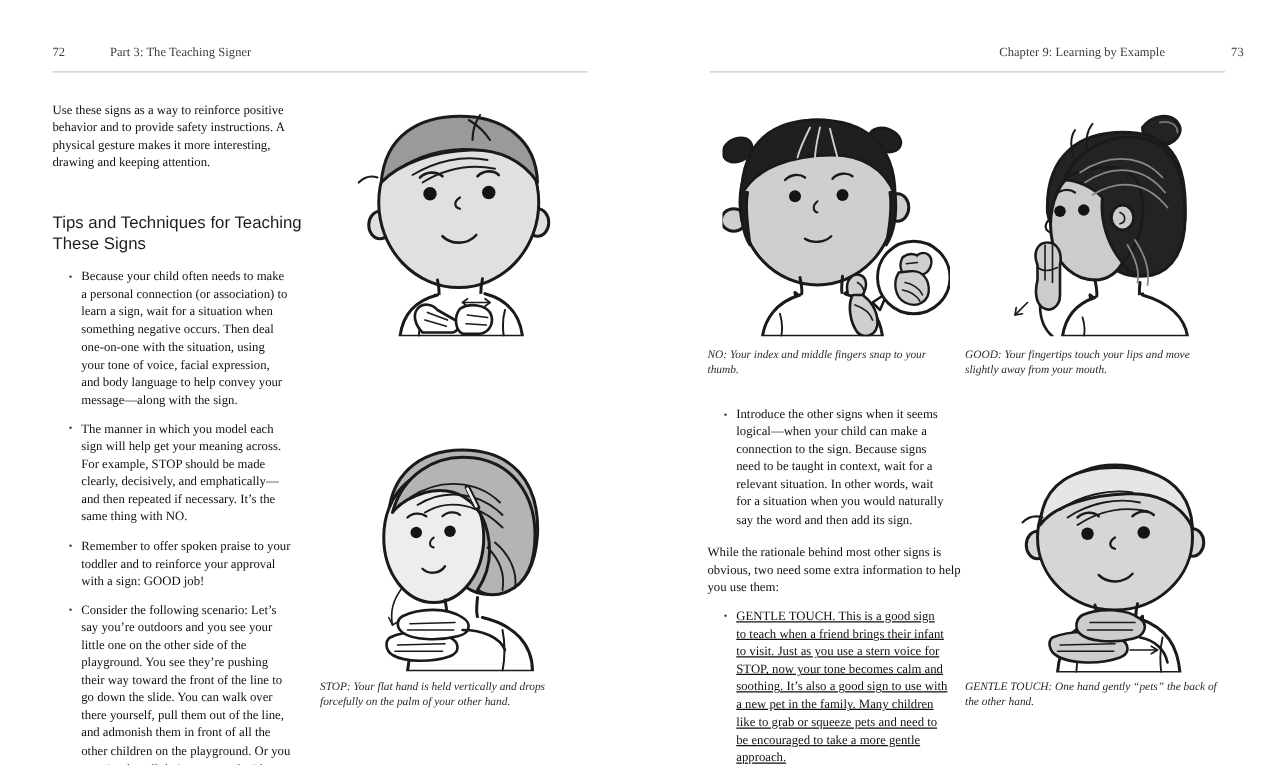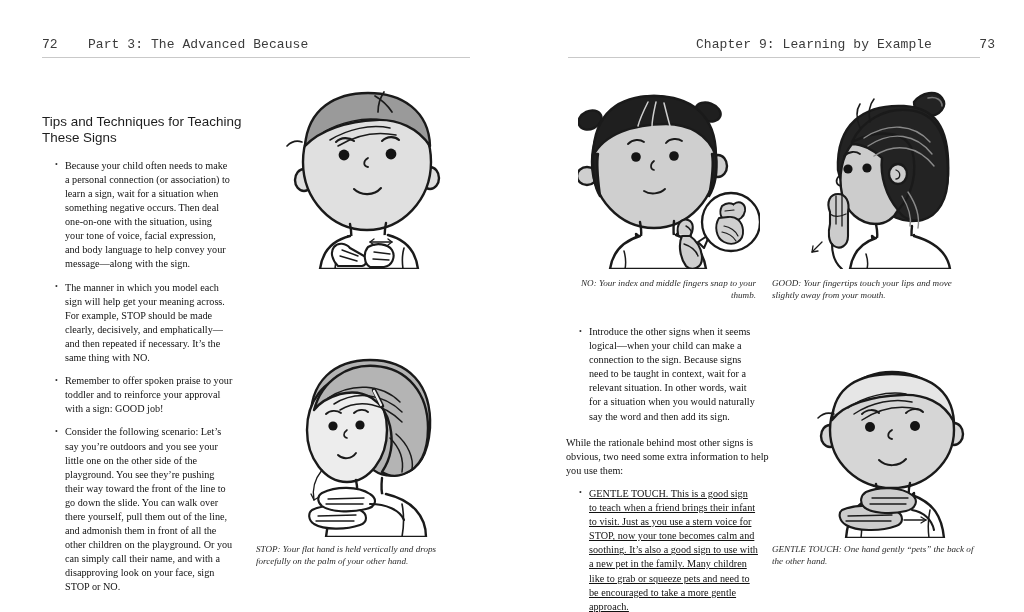--- a/index.html
+++ b/index.html
@@ -26,22 +26,22 @@
     background: #ffffff;
   }
   .page-left  { left: 0;    width: 512px; }
   .page-right { left: 512px; width: 512px; }
 
   
   .runhead {
     position: absolute;
     top: 37px;
     height: 16px;
-    font-family: Liberation Mono, monospace;
-    font-size: 13px;
+    font-family: Liberation Serif, serif;
+    font-size: 10px;
     color: #3b3b3b;
     letter-spacing: .005em;
     white-space: nowrap;
   }
   .runhead-left-folio  { left: 42px; }
   .runhead-left-title  { left: 88px; }
   .runhead-right-title { right: 92px; }
   .runhead-right-folio { right: 29px; }
 
   .headrule {
@@ -104,21 +104,21 @@
   .caption {
     position: absolute;
     font-family: "Liberation Serif", serif;
     font-style: italic;
     font-size: 9.1px;
     line-height: 12.4px;
     color: #2a2a2a;
   }
   .cap-share  { left: 256px; top: 277px;  width: 204px; }
   .cap-stop   { left: 256px; top: 543px;  width: 208px; }
-  .cap-no     { left: 566px; top: 277px;  width: 190px; text-align: right; }
+  .cap-no     { left: 566px; top: 277px;  width: 190px; }
   .cap-good   { left: 772px; top: 277px;  width: 200px; }
   .cap-gentle { left: 772px; top: 543px;  width: 202px; }
 
   
   .figure {
     position: absolute;
   }
   .fig-share  { left: 278px; top: 84px;  width: 182px; height: 185px; }
   .fig-stop   { left: 278px; top: 352px; width: 182px; height: 185px; }
   .fig-no     { left: 578px; top: 84px;  width: 182px; height: 185px; }
@@ -127,24 +127,25 @@
   .figure svg { display: block; width: 100%; height: 100%; }
 </style>
 </head>
 <body>
 
 <div class="spread">
 
   <div class="page page-left">
 
     <div class="runhead runhead-left-folio">72</div>
-    <div class="runhead runhead-left-title">Part 3: The Advanced Because</div>
+    <div class="runhead runhead-left-title">Part 3: The Teaching Signer</div>
     <div class="headrule headrule-left"></div>
 
     <div class="col col-left-main">
+      <p>Use these signs as a way to reinforce positive behavior and to provide safety instructions. A physical gesture makes it more interesting, drawing and keeping attention.</p>
 
       <div class="sect-head">Tips and Techniques for Teaching These Signs</div>
 
       <ul class="bul">
         <li>Because your child often needs to make a personal connection (or association) to learn a sign, wait for a situation when something negative occurs. Then deal one-on-one with the situation, using your tone of voice, facial expression, and body language to help convey your message—along with the sign.</li>
         <li>The manner in which you model each sign will help get your meaning across. For example, STOP should be made clearly, decisively, and emphatically—and then repeated if necessary. It’s the same thing with NO.</li>
         <li>Remember to offer spoken praise to your toddler and to reinforce your approval with a sign: GOOD job!</li>
         <li>Consider the following scenario: Let’s say you’re outdoors and you see your little one on the other side of the playground. You see they’re pushing their way toward the front of the line to go down the slide. You can walk over there yourself, pull them out of the line, and admonish them in front of all the other children on the playground. Or you can simply call their name, and with a disapproving look on your face, sign STOP or NO.</li>
       </ul>
     </div>

